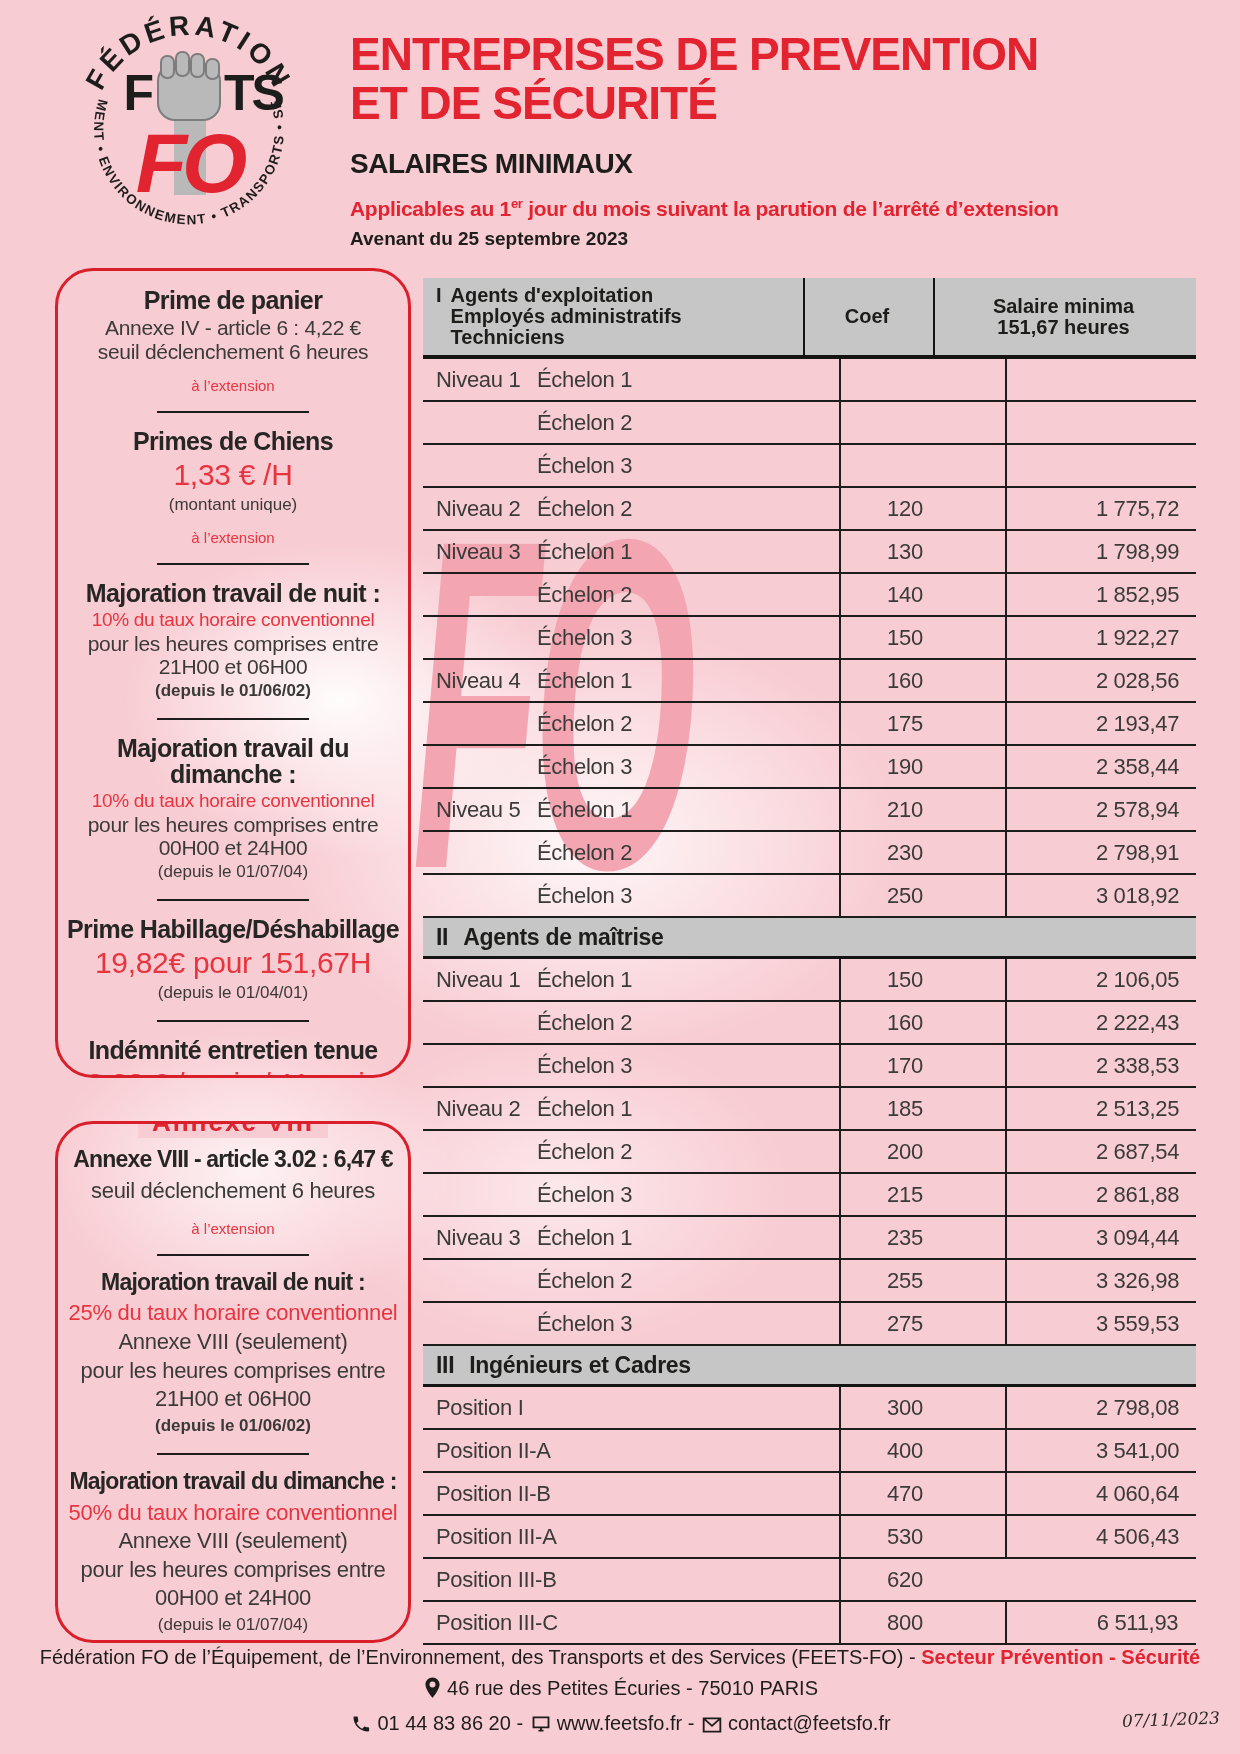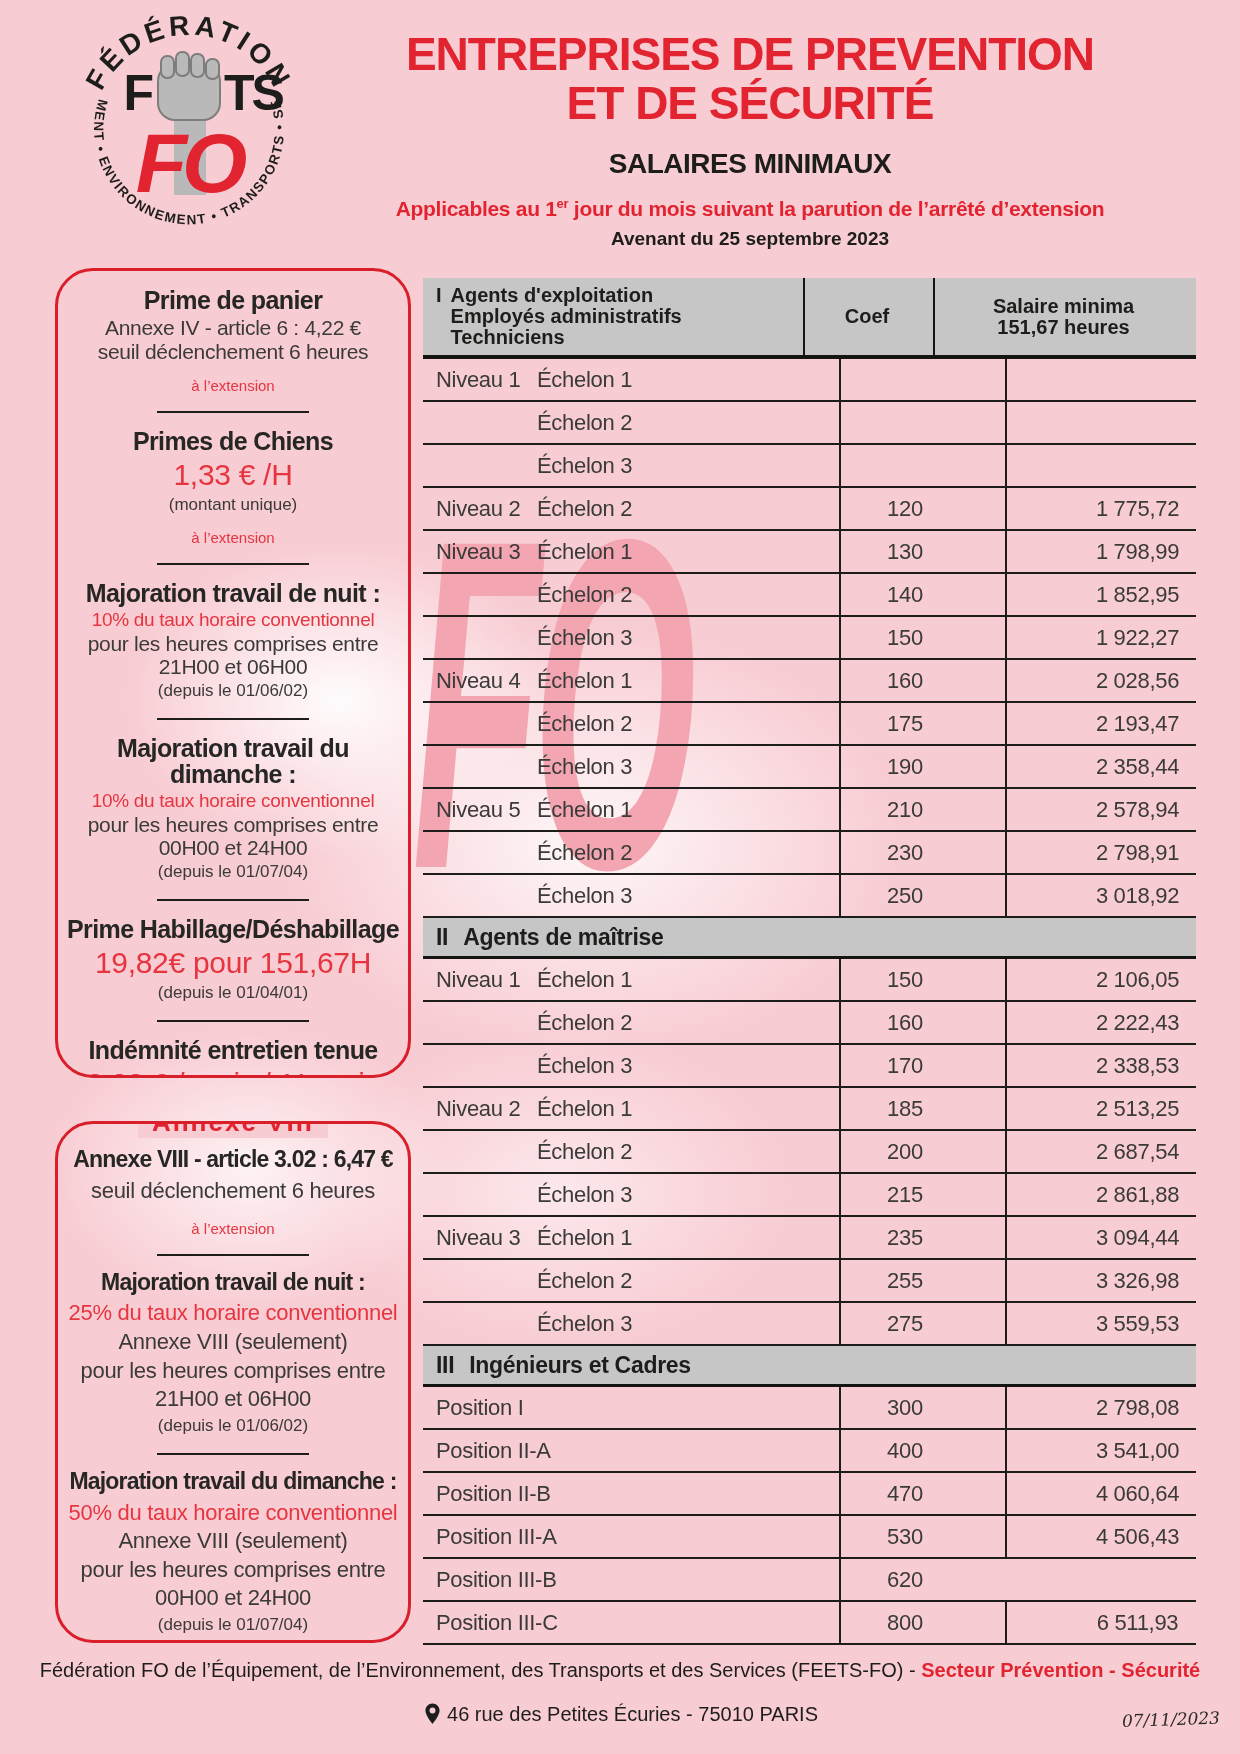--- a/index.html
+++ b/index.html
@@ -20,21 +20,21 @@
   .fo-watermark{
     position:absolute;left:412px;top:470px;z-index:0;
     font-size:470px;line-height:1;font-weight:bold;font-style:italic;
     letter-spacing:-20px;color:#f3a6b1;
     transform:scaleX(.45);transform-origin:left top;
     user-select:none;
   }
   
   .logo{position:absolute;left:58px;top:2px;z-index:1;}
   
-  .hdr{position:absolute;left:369px;top:30px;width:762px;text-align:center;z-index:1;}
+  .hdr{position:absolute;left:350px;top:30px;width:762px;text-align:left;z-index:1;}
   .hdr-title{color:#e22330;font-weight:bold;font-size:46px;line-height:1.06;letter-spacing:-1px;}
   .hdr-sub{color:#1d1d1b;font-weight:bold;font-size:28px;margin-top:20px;letter-spacing:-.5px;}
   .hdr-applicable{color:#e22330;font-weight:bold;font-size:21px;margin-top:16px;letter-spacing:-.3px;}
   .hdr-applicable sup{font-size:13px;}
   .hdr-avenant{color:#1d1d1b;font-weight:bold;font-size:19px;margin-top:7px;}
   
   .sidebar{position:absolute;left:55px;top:268px;width:356px;z-index:1;}
   .sb-box{
     box-sizing:border-box;border:3px solid #d81f2a;border-radius:38px;
     padding:14px 8px 6px;text-align:center;position:relative;
@@ -46,21 +46,21 @@
     background:#f8ccd3;padding:0 14px;color:#e22330;font-weight:bold;
     font-size:26px;letter-spacing:2px;white-space:nowrap;
   }
   .sb-title{font-size:25px;font-weight:bold;letter-spacing:-.6px;color:#262624;margin:2px 0 3px;line-height:1.04;}
   .ln{color:#3a3a38;}
   .l-body{font-size:21px;line-height:1.12;letter-spacing:-.3px;}
   .l-red{color:#e73540;font-size:30px;line-height:1.2;margin-top:2px;letter-spacing:-.3px;}
   .l-red2{color:#e73540;font-size:19px;line-height:1.2;margin-top:2px;letter-spacing:-.3px;}
   .l-redsmall{color:#e73540;font-size:15px;margin-top:14px;}
   .l-small{font-size:17px;margin-top:2px;}
-  .l-smallbold{font-size:17px;font-weight:normal;margin-top:2px;}
+  .l-smallbold{font-size:17px;font-weight:bold;margin-top:2px;}
   .divider{width:152px;border-top:2.5px solid #1d1d1b;margin:17px auto 15px;}
   .sb-box2 .l-body{font-size:22px;line-height:1.3;}
   .sb-box2 .l-red2{font-size:22px;line-height:1.3;}
   .sb-box2 .sb-title{margin-bottom:5px;}
   .sb-box2 .title-fit{font-size:23px;letter-spacing:-.8px;}
   
   .tablewrap{position:absolute;left:423px;top:278px;width:773px;z-index:1;}
   .thead{
     display:grid;grid-template-columns:380px 130px 263px;
     background:#c6c6c6;border-bottom:4px solid #141413;
@@ -80,21 +80,21 @@
   .trow .c2,.trow .c3{text-align:center;border-left:2.5px solid #1d1d1b;height:100%;display:flex;align-items:center;justify-content:center;}
   .niv{display:inline-block;min-width:101px;}
   .tbar{
     height:41px;box-sizing:border-box;background:#c6c6c6;
     border-bottom:3px solid #141413;
     display:flex;align-items:center;gap:15px;padding-left:13px;
     font-weight:bold;font-size:23px;color:#1d1d1b;letter-spacing:-.3px;
   }
   
   .footer{position:absolute;left:0;top:1638px;width:1240px;text-align:center;z-index:1;font-size:20px;}
-  .f-line{margin-top:21px;}
+  .f-line{margin-top:8px;}
   .f-accent{color:#e22330;font-weight:bold;}
   .f-ico{display:inline-block;vertical-align:-4px;margin:0 6px 0 2px;}
   .f-date{
     position:absolute;left:1080px;top:72px;width:140px;
     font-family:"DejaVu Serif", serif;font-style:italic;font-size:17px;
     transform:rotate(-2deg);color:#2a2a28;text-align:right;
   }
 </style>
 </head>
 <body>

